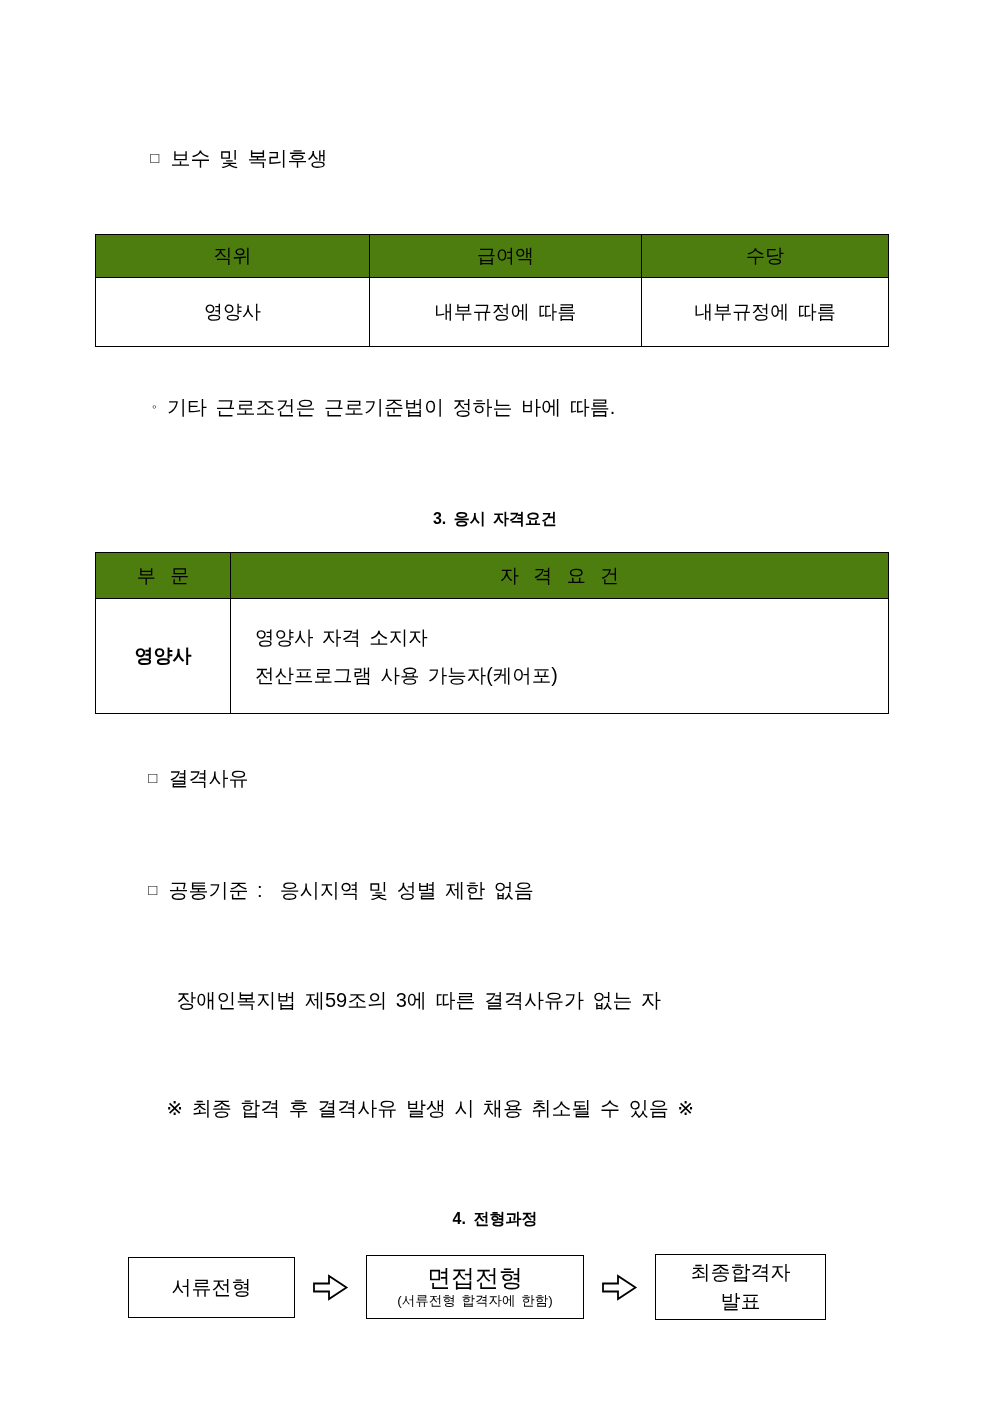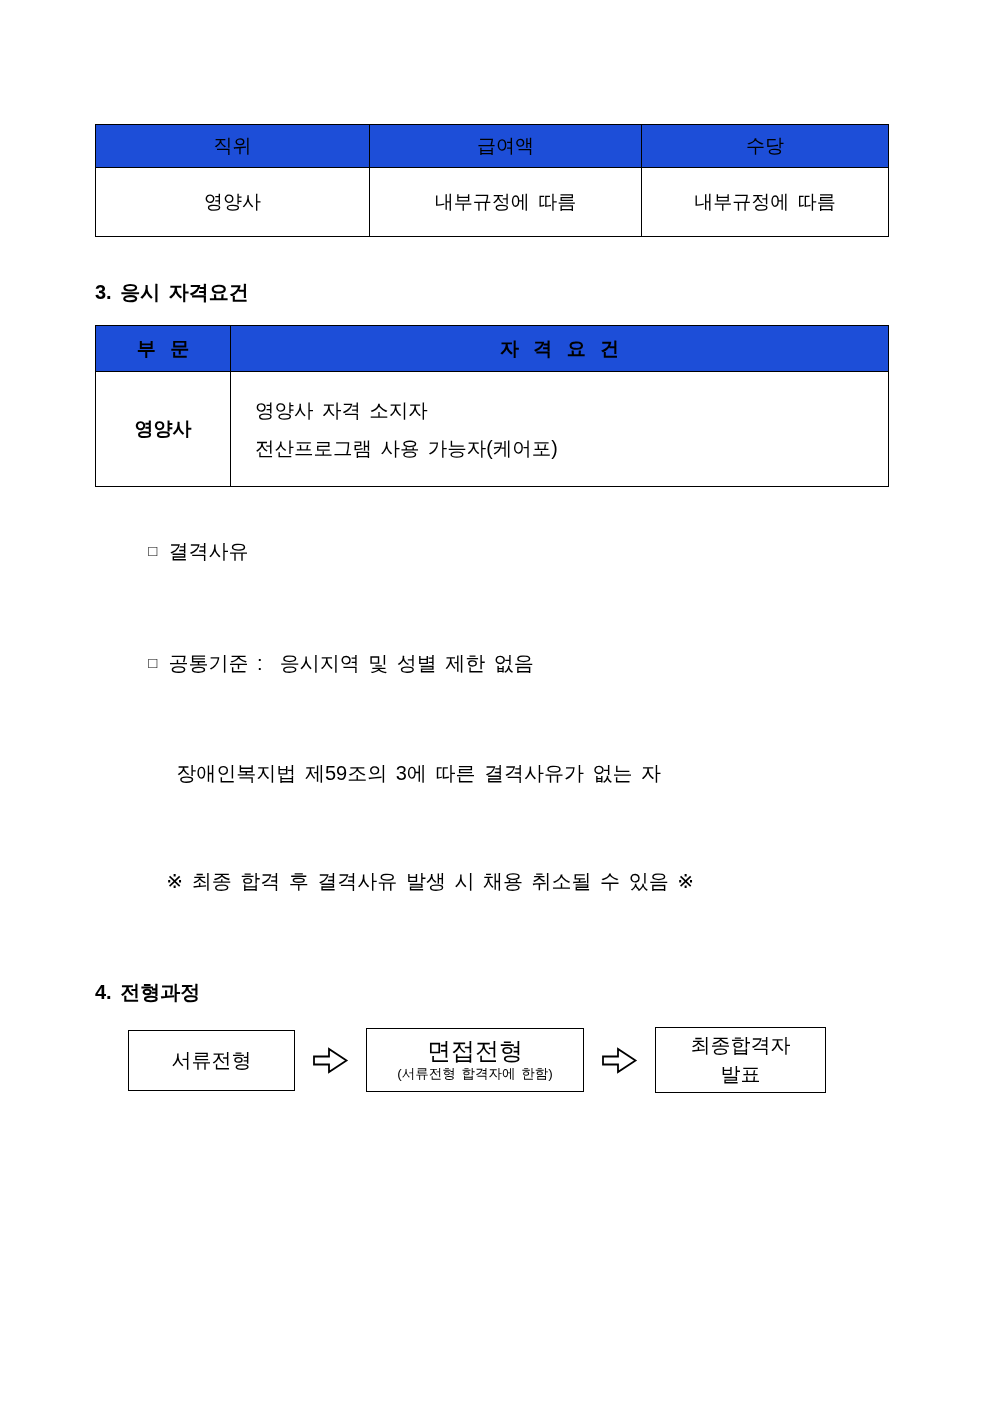--- a/index.html
+++ b/index.html
@@ -7,33 +7,33 @@
     width:992px;height:1403px;position:relative;background:#ffffff;
     font-family:"Liberation Sans","DejaVu Sans",sans-serif;color:#000;overflow:hidden;
   }
   .content{position:absolute;left:95px;top:104px;width:800px;}
 
   .line{font-size:20px;line-height:36px;white-space:pre-wrap;word-spacing:3px;}
   .sq{display:inline-block;font-size:15px;margin-right:11px;transform:translateY(-2px);}
   .circ{display:inline-block;font-size:13px;margin-right:10px;transform:translateY(-3px);}
   .circ.tight{margin-right:3px;}
 
-  .heading{font-size:20px;font-weight:bold;line-height:30px;word-spacing:3px;}
+  .heading{font-size:16px;font-weight:bold;line-height:30px;word-spacing:3px;text-align:center;}
 
   .tbl{border-collapse:collapse;table-layout:fixed;width:794px;}
   .tbl th,.tbl td{border:1.6px solid #000;text-align:center;vertical-align:middle;
     font-size:19px;word-spacing:3px;padding:0;}
-  .tbl th{background:#1d4ed8;font-weight:normal;}
+  .tbl th{background:#4d7c0f;font-weight:normal;}
 
   .t1{margin-top:20px;margin-bottom:6px;}
   .t1 th{height:42px;}
   .t1 td{height:68px;}
 
   .t2{margin-top:18px;margin-bottom:10px;}
-  .t2 th{height:45px;font-weight:bold;word-spacing:9px;}
+  .t2 th{height:45px;font-weight:normal;word-spacing:9px;}
   .t2 td{height:98px;}
   .t2 .cat{font-weight:bold;}
   .t2 .req{text-align:left;padding:8px 24px;}
   .t2 .req div{line-height:38px;font-size:19.5px;}
 
   .l-title{margin-left:4px;}
   .l-note{margin-left:6px;}
   .h3{margin-top:40px;}
   .l-common{margin-left:2px;margin-top:2px;}
   .l-disq-title{margin-left:2px;}
@@ -51,20 +51,23 @@
   .fbox3{width:171px;height:66px;font-size:20px;}
   .fbox3 div{line-height:29px;}
   .farrow{margin:0 17px;flex:0 0 auto;}
 </style>
 </head>
 <body>
 
 <div class="page">
   <div class="content">
 
+    <div class="line l-title">
+      <span class="sq">□</span><span>보수 및 복리후생</span>
+    </div>
 
     <table class="tbl t1">
       <colgroup>
           <col style="width:274px">
           <col style="width:272px">
           <col>
         </colgroup>
       <thead>
         <tr>
           <th>직위</th>
@@ -74,20 +77,23 @@
       </thead>
       <tbody>
         <tr>
           <td>영양사</td>
           <td>내부규정에 따름</td>
           <td>내부규정에 따름</td>
         </tr>
       </tbody>
     </table>
 
+    <div class="line l-note">
+      <span class="circ">◦</span><span>기타 근로조건은 근로기준법이 정하는 바에 따름.</span>
+    </div>
 
     <div class="heading h3">3. 응시 자격요건</div>
 
     <table class="tbl t2">
       <colgroup>
           <col style="width:135px">
           <col>
         </colgroup>
       <thead>
         <tr>

